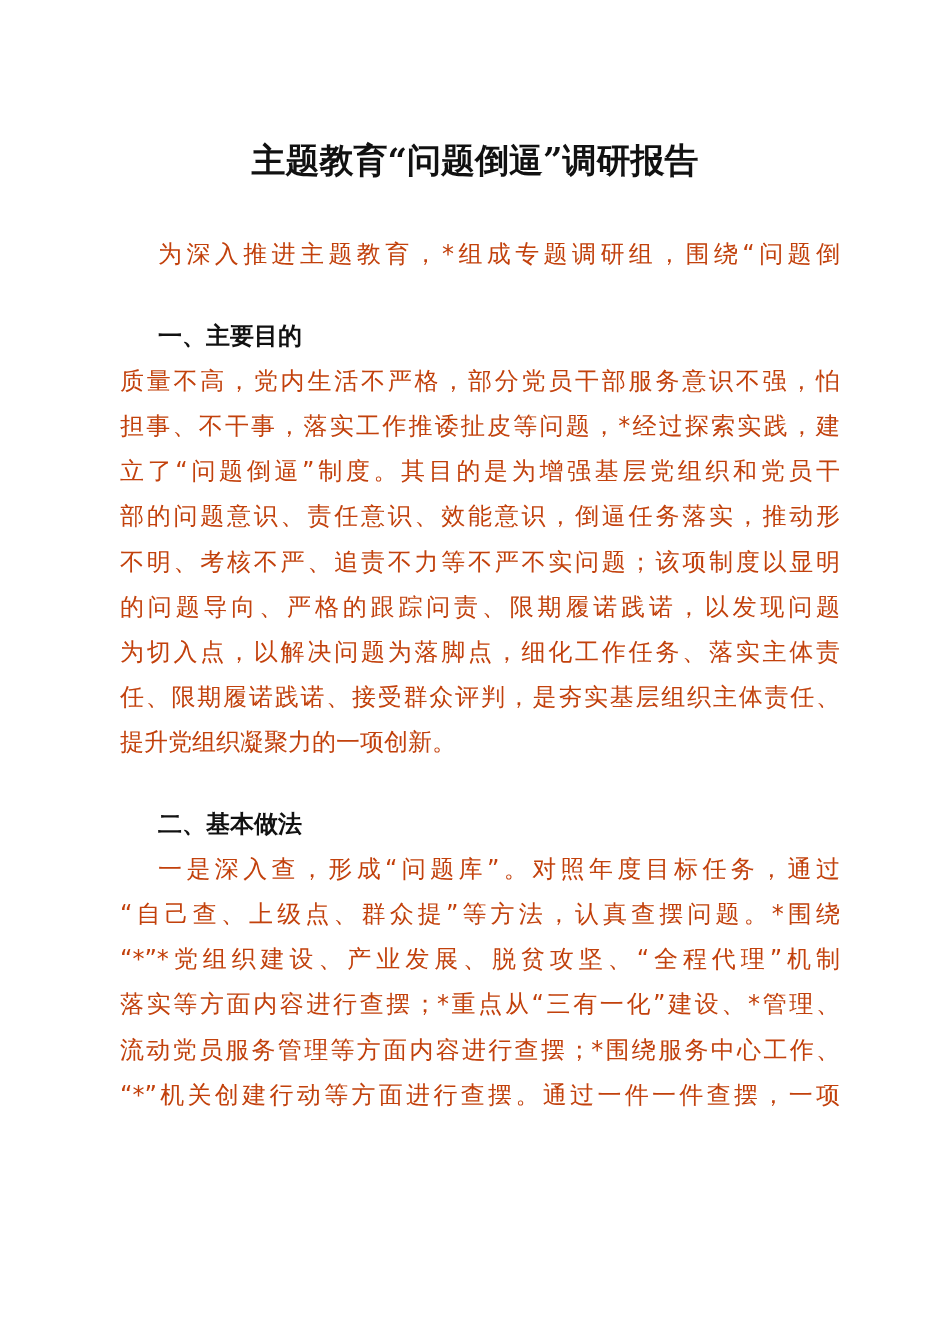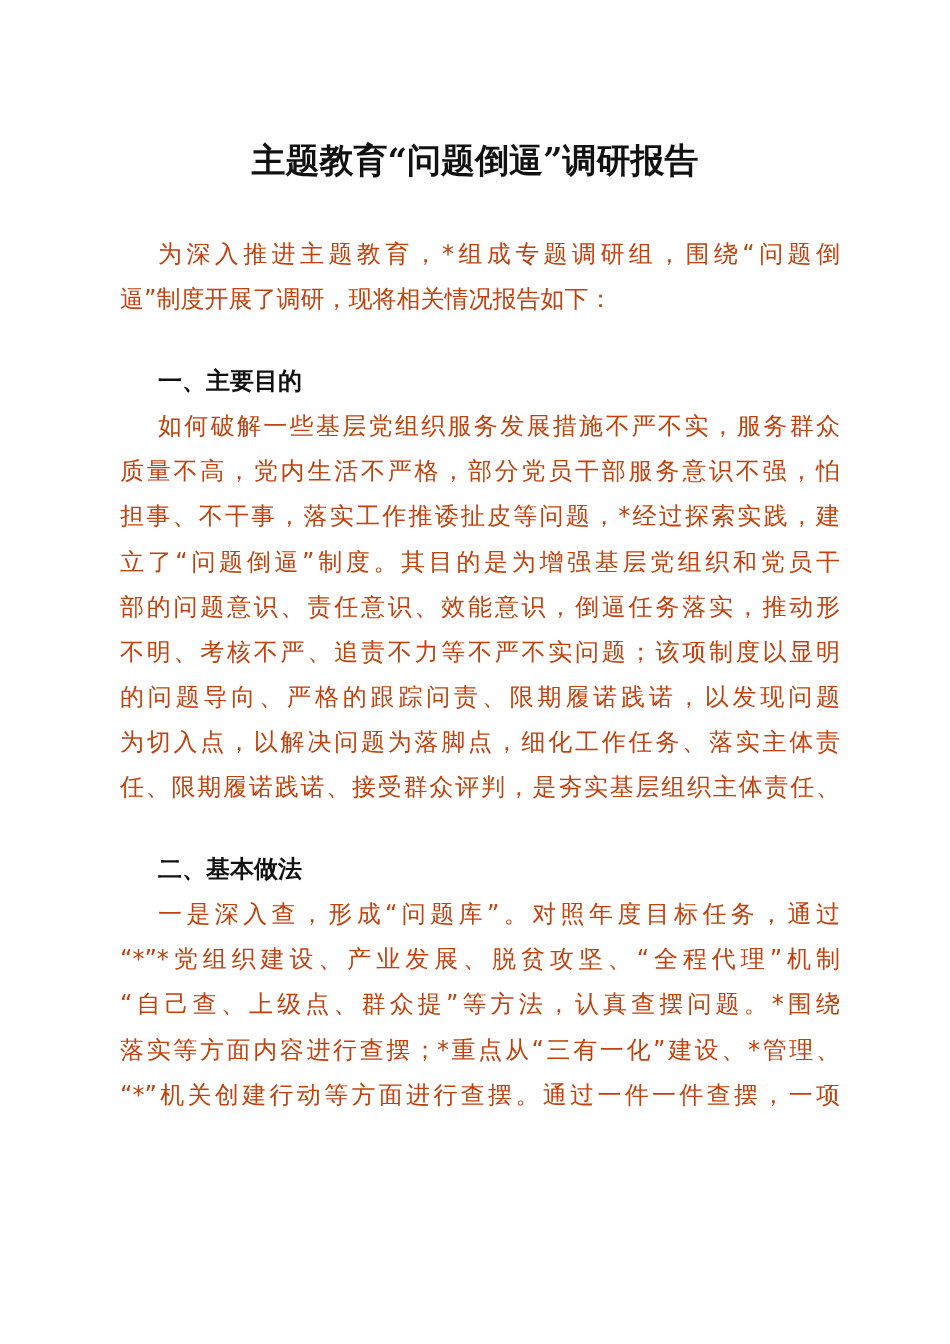--- a/index.html
+++ b/index.html
@@ -67,31 +67,31 @@
     }
   </style>
 </head>
 <body>
 
 <div class="page">
   <div class="title">主题教育“问题倒逼”调研报告</div>
 
   <div class="body">
     <span class="line indent">为深入推进主题教育，*组成专题调研组，围绕“问题倒</span>
-    <span class="line last">逼”制度开展了调研，现将相关情况报告如下：</span>
     <span class="line heading">一、主要目的</span>
-    <span class="line indent">如何破解一些基层党组织服务发展措施不严不实，服务群众</span>
     <span class="line">质量不高，党内生活不严格，部分党员干部服务意识不强，怕</span>
     <span class="line">担事、不干事，落实工作推诿扯皮等问题，*经过探索实践，建</span>
     <span class="line">立了“问题倒逼”制度。其目的是为增强基层党组织和党员干</span>
     <span class="line">部的问题意识、责任意识、效能意识，倒逼任务落实，推动形</span>
     <span class="line">不明、考核不严、追责不力等不严不实问题；该项制度以显明</span>
     <span class="line">的问题导向、严格的跟踪问责、限期履诺践诺，以发现问题</span>
     <span class="line">为切入点，以解决问题为落脚点，细化工作任务、落实主体责</span>
     <span class="line">任、限期履诺践诺、接受群众评判，是夯实基层组织主体责任、</span>
+    <span class="line last">提升党组织凝聚力的一项创新。</span>
     <span class="line heading">二、基本做法</span>
     <span class="line indent">一是深入查，形成“问题库”。对照年度目标任务，通过</span>
+    <span class="line">“自己查、上级点、群众提”等方法，认真查摆问题。*围绕</span>
     <span class="line">“*”*党组织建设、产业发展、脱贫攻坚、“全程代理”机制</span>
-    <span class="line">“自己查、上级点、群众提”等方法，认真查摆问题。*围绕</span>
     <span class="line">落实等方面内容进行查摆；*重点从“三有一化”建设、*管理、</span>
+    <span class="line">流动党员服务管理等方面内容进行查摆；*围绕服务中心工作、</span>
     <span class="line">“*”机关创建行动等方面进行查摆。通过一件一件查摆，一项</span>
   </div>
 </div>
 
 </body></html>

